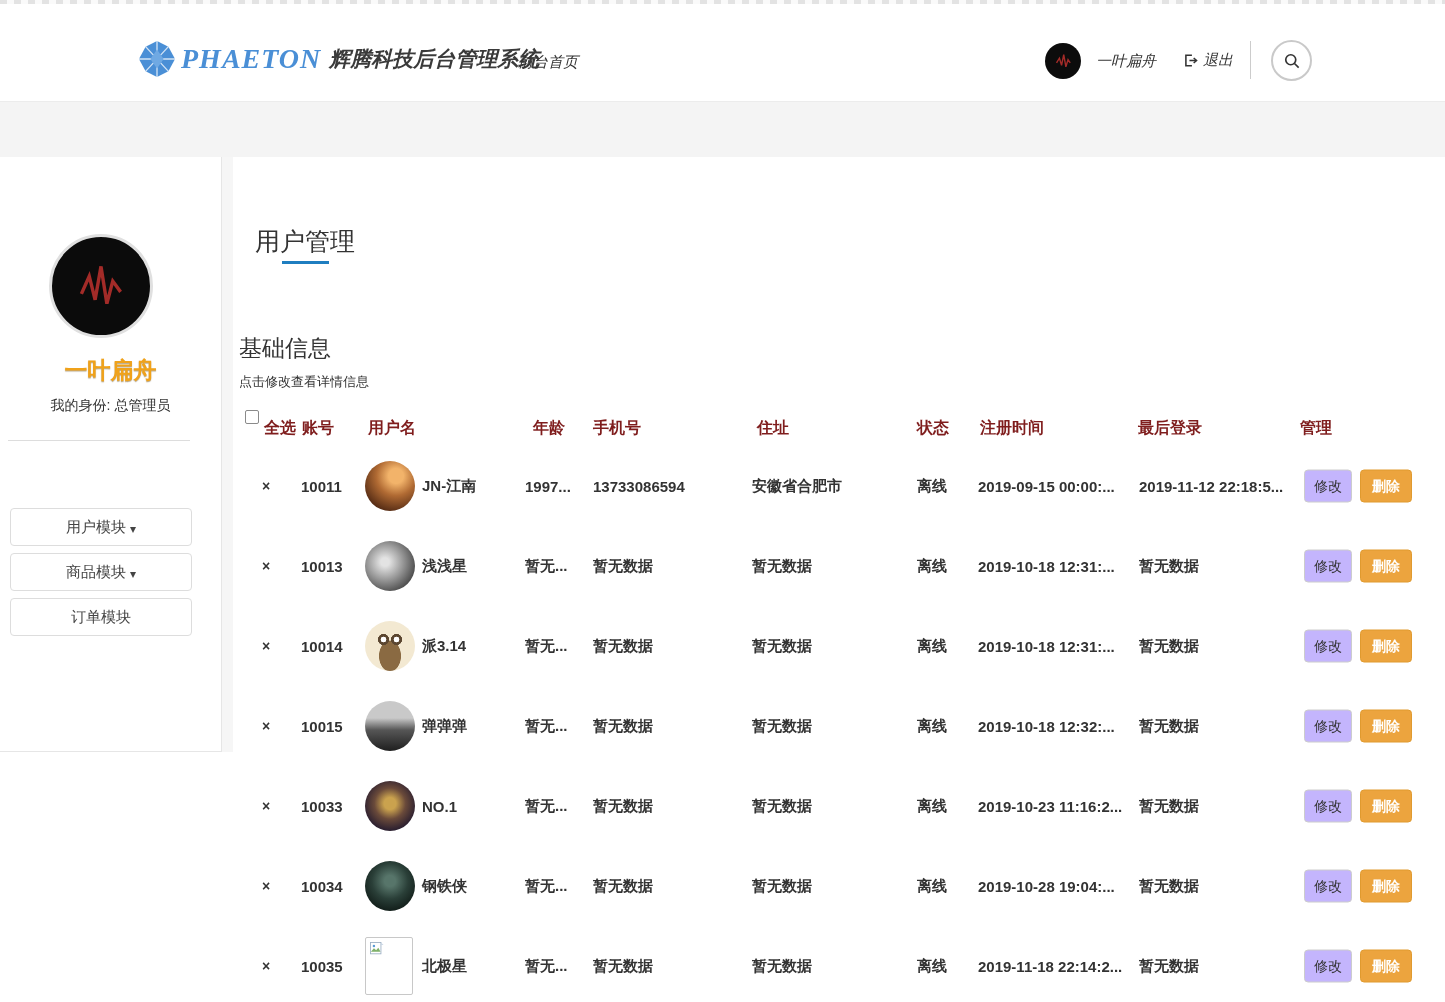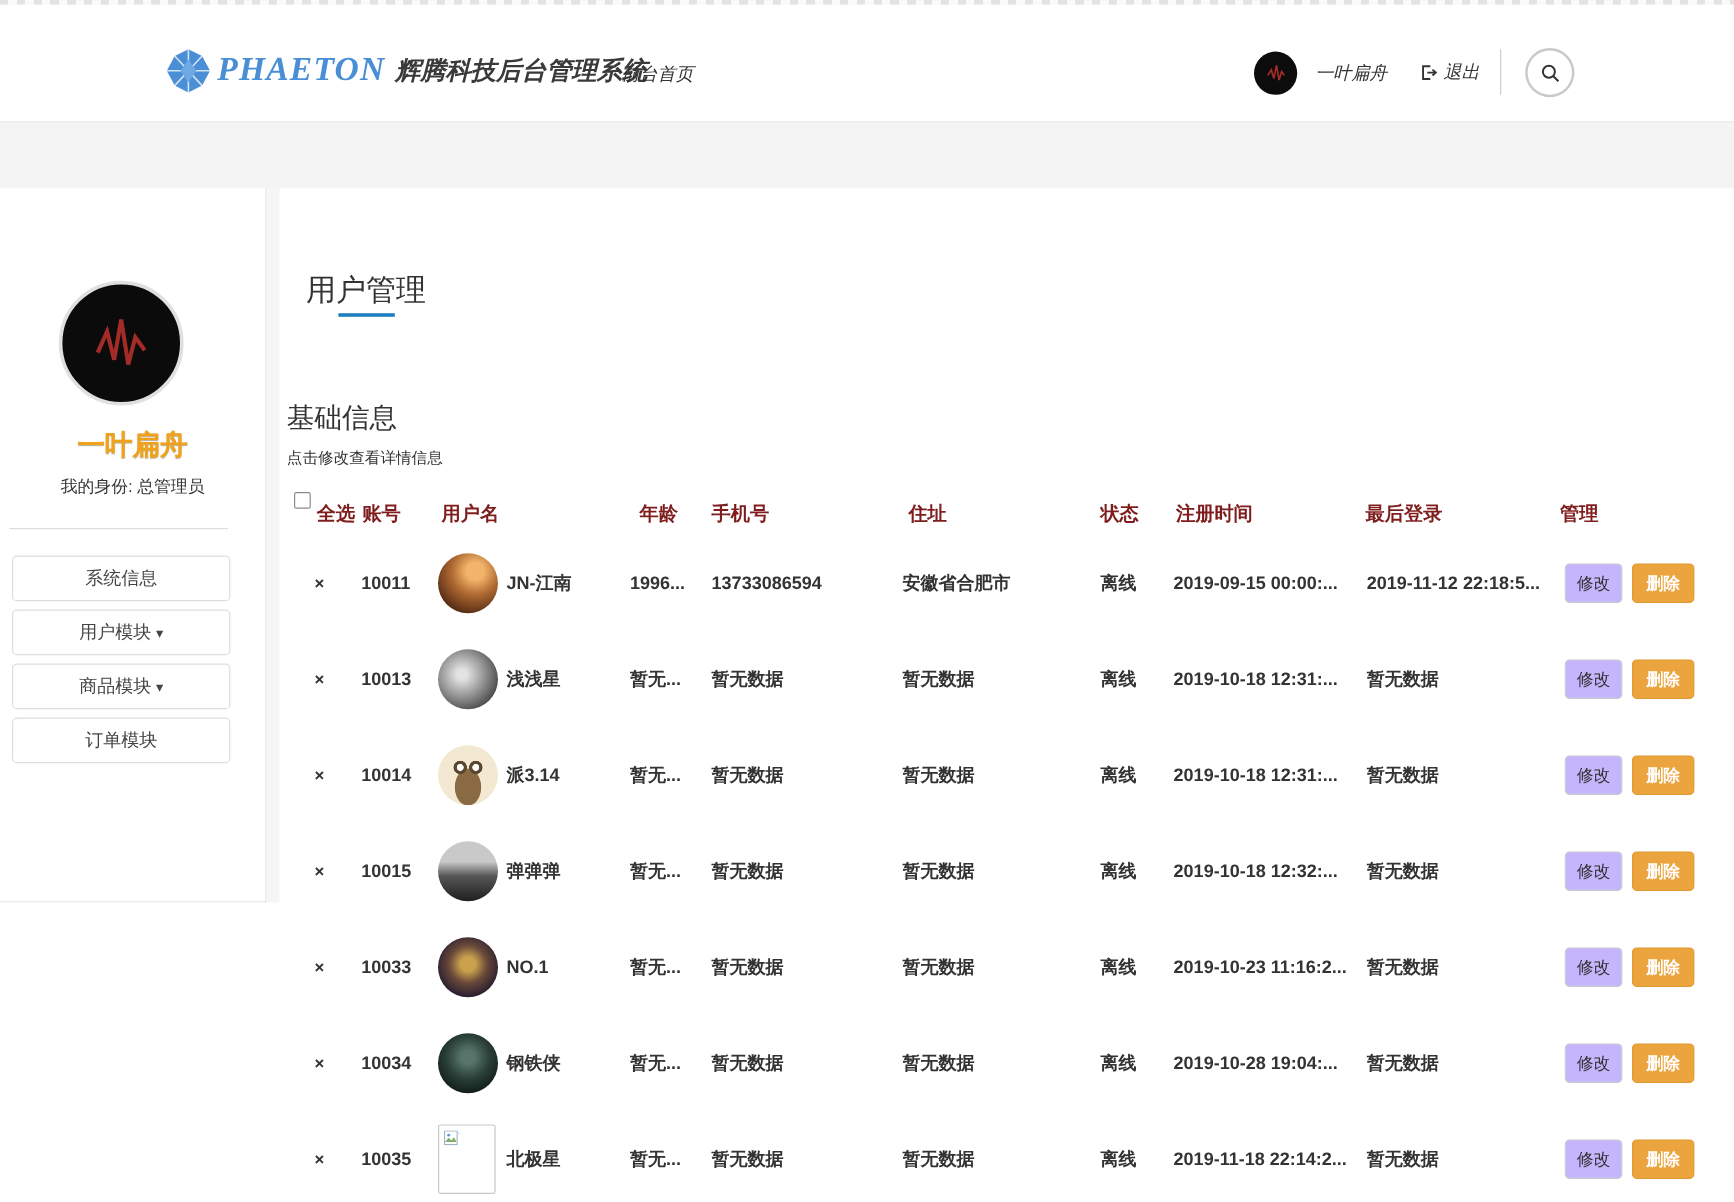--- a/index.html
+++ b/index.html
@@ -145,23 +145,20 @@
   <div class="abs sidebar">
     <div class="side-avatar">
       <svg viewBox="0 0 100 100">
         <polyline points="30,58 38,40 44,64 50,30 56,68 62,45 70,56" fill="none" stroke="#a32b28" stroke-width="3.5"></polyline>
       </svg>
     </div>
     <div class="side-name">一叶扁舟</div>
     <div class="side-role">我的身份: 总管理员</div>
     <div class="side-divider"></div>
 
-    <button class="menu-btn" style="top:306px">
-      <span>系统信息</span>
-    </button>
     <button class="menu-btn" style="top:396px">
       <span>商品模块</span>
       <span class="caret"></span>
     </button>
     <button class="menu-btn" style="top:351px">
       <span>用户模块</span>
       <span class="caret"></span>
     </button>
     <button class="menu-btn" style="top:441px">
       <span>订单模块</span>
@@ -186,21 +183,21 @@
       <span class="th" style="left:747px">注册时间</span>
       <span class="th" style="left:905px">最后登录</span>
       <span class="th" style="left:1067px">管理</span>
     </div>
 
     <div class="row" style="top:289px">
       <span class="cell mark">×</span>
       <span class="cell c-account">10011</span>
       <div class="avatar av0"></div>
       <span class="cell c-user">JN-江南</span>
-      <span class="cell c-age">1996...</span>
+      <span class="cell c-age">1997...</span>
       <span class="cell c-phone">13733086594</span>
       <span class="cell c-addr">安徽省合肥市</span>
       <span class="cell c-status">离线</span>
       <span class="cell c-reg">2019-09-15 00:00:...</span>
       <span class="cell c-last">2019-11-12 22:18:5...</span>
       <button class="btn btn-edit">修改</button>
       <button class="btn btn-del">删除</button>
     </div>
 
     <div class="row" style="top:369px">

